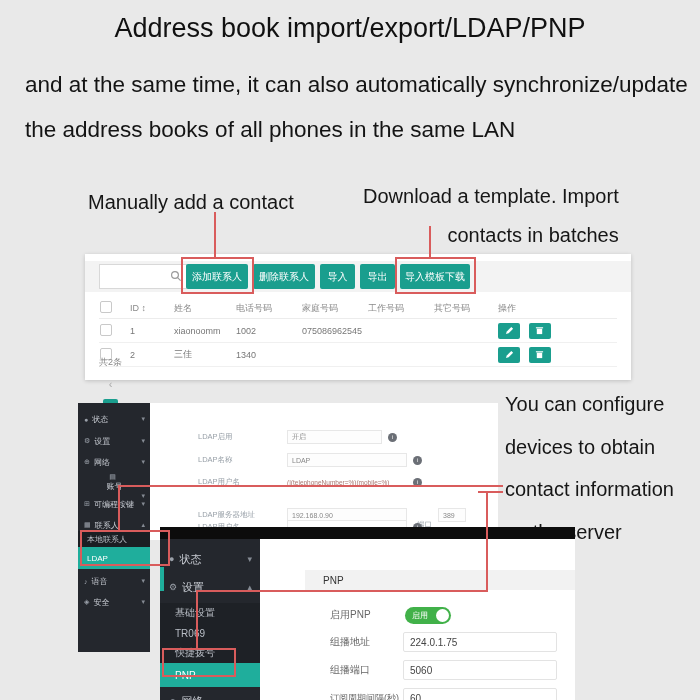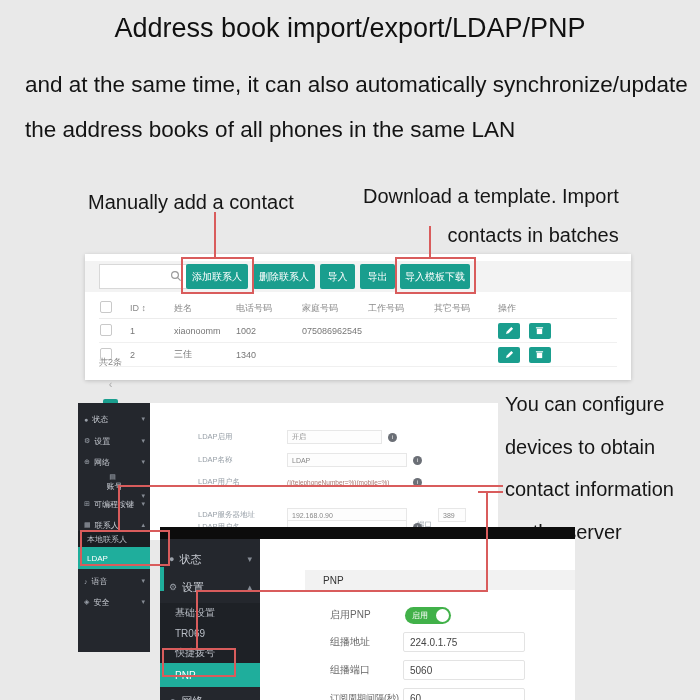--- a/index.html
+++ b/index.html
@@ -60,21 +60,21 @@
   .pnp-side{position:absolute;left:0;top:12px;width:100px;height:161px;background:#24272d;}
   .pnp-side .mitem{font-size:11px;padding:0 8px 0 9px;}
   .pnp-side .mitem .mi{font-size:9px;margin-right:5px;}
   .pnp-side .mitem .arr{font-size:9px;}
   .pnp-side .subitem{font-size:10px;padding-left:15px;background:#1e2126;}
   .notch{position:absolute;left:0;top:40px;width:4px;height:24px;background:#1fae9c;z-index:4;}
   .pnp-band{position:absolute;left:145px;top:43px;right:0;height:20px;background:#f2f2f2;
     display:flex;align-items:center;}
   .pnp-band span{margin-left:18px;font-size:10px;color:#333;}
   .prow{position:absolute;display:flex;align-items:center;font-size:10px;color:#666;}
-  .pinput{box-sizing:border-box;width:122px;height:20px;border:1px solid #e3e3e3;border-radius:2px;
+  .pinput{box-sizing:border-box;width:154px;height:20px;border:1px solid #e3e3e3;border-radius:2px;
     font-size:10px;color:#444;display:flex;align-items:center;padding-left:6px;background:#fff;}
   .toggle{position:relative;width:46px;height:17px;background:#41b149;border-radius:9px;cursor:pointer;}
   .toggle .t-label{position:absolute;left:7px;top:3px;font-size:8px;color:#fff;}
   .toggle .knob{position:absolute;right:2px;top:2px;width:13px;height:13px;background:#fff;border-radius:50%;}
 </style>
 </head>
 <body>
 
 <div class="canvas">
 

